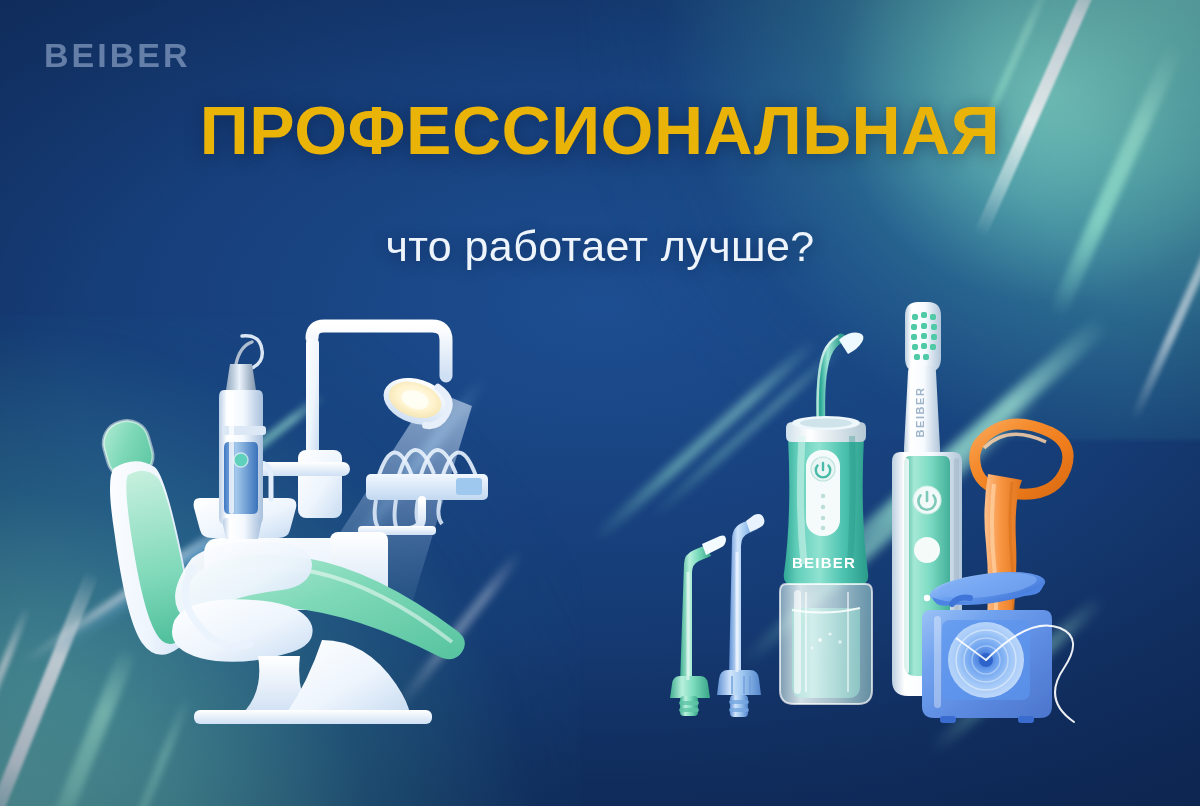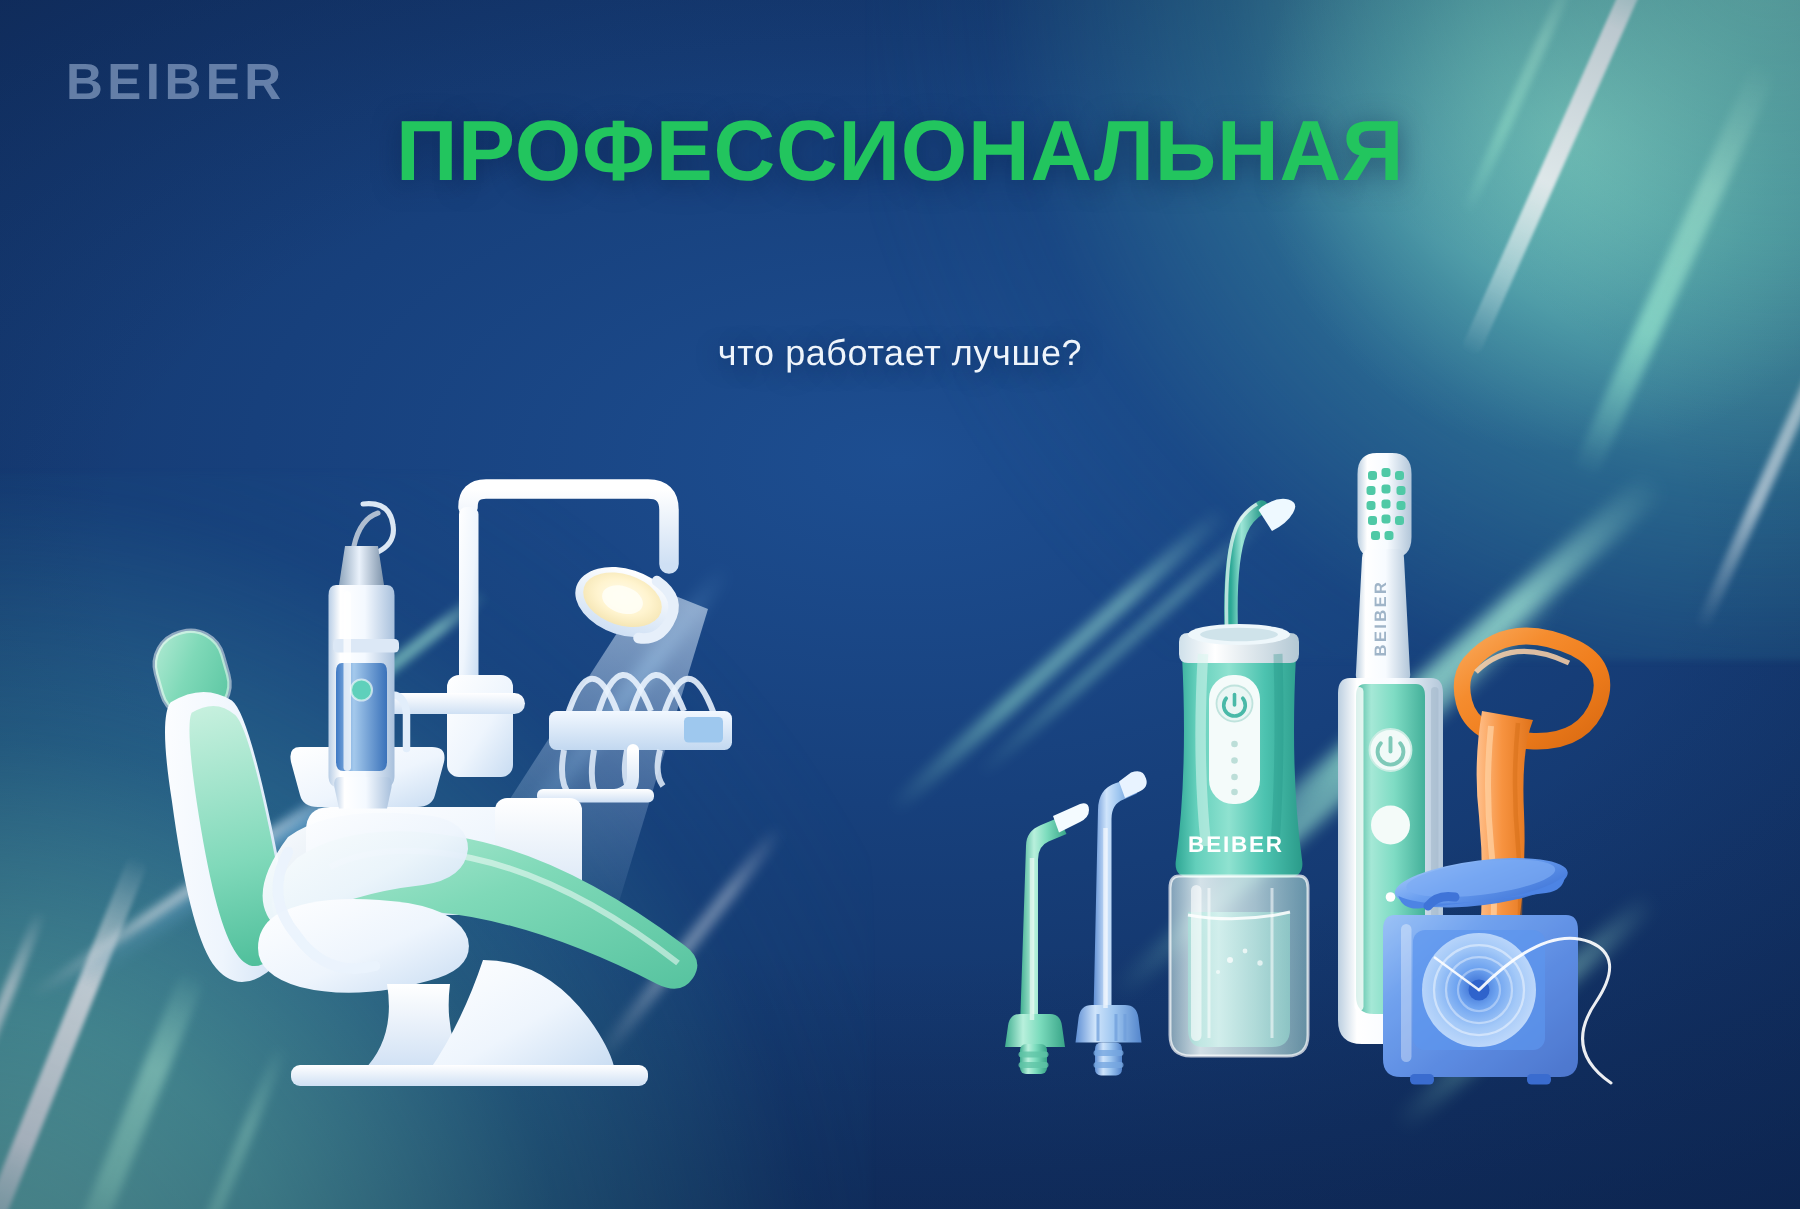--- a/index.html
+++ b/index.html
@@ -30,27 +30,27 @@
   .streak{position:absolute;border-radius:999px;pointer-events:none;
     transform-origin:50% 50%;}
   .st-w{background:linear-gradient(180deg, rgba(255,255,255,0) 0%, rgba(255,255,255,.92) 28%, rgba(255,255,255,.95) 62%, rgba(255,255,255,0) 100%);}
   .st-m{background:linear-gradient(180deg, rgba(170,245,220,0) 0%, rgba(176,248,222,.85) 30%, rgba(160,242,214,.88) 65%, rgba(176,248,222,0) 100%);}
   .st-b{background:linear-gradient(180deg, rgba(140,205,255,0) 0%, rgba(150,212,255,.75) 32%, rgba(140,205,255,0) 100%);}
 
   
   .logo{position:absolute;left:44px;top:36px;font-size:34px;font-weight:700;
     letter-spacing:3px;color:rgba(176,198,228,.52);
     font-family:"Liberation Sans","DejaVu Sans",sans-serif;}
-  .headline{position:absolute;left:0;right:0;top:71px;text-align:center;
-    color:#22c55e;font-weight:700;font-size:57px;line-height:1.07;
+  .headline{position:absolute;left:0;right:0;top:94px;text-align:center;
+    color:#eab308;font-weight:700;font-size:68px;line-height:1.07;
     letter-spacing:.5px;
     text-shadow:0 2px 18px rgba(8,28,70,.55);}
   .headline .l2{display:block;}
   .subtitle{position:absolute;left:0;right:0;top:222px;text-align:center;
-    color:#eef4fb;font-size:24px;font-weight:300;letter-spacing:.4px;
+    color:#eef4fb;font-size:43px;font-weight:300;letter-spacing:.4px;
     text-shadow:0 2px 14px rgba(8,28,70,.5);}
 
   
   .art{position:absolute;}
   svg{display:block;overflow:visible;}
 </style>
 </head>
 <body>
 
 <div class="stage">

